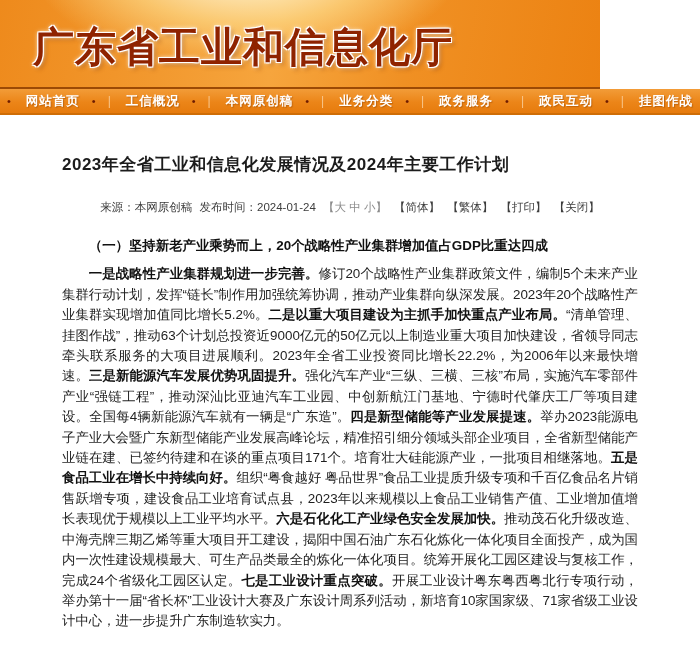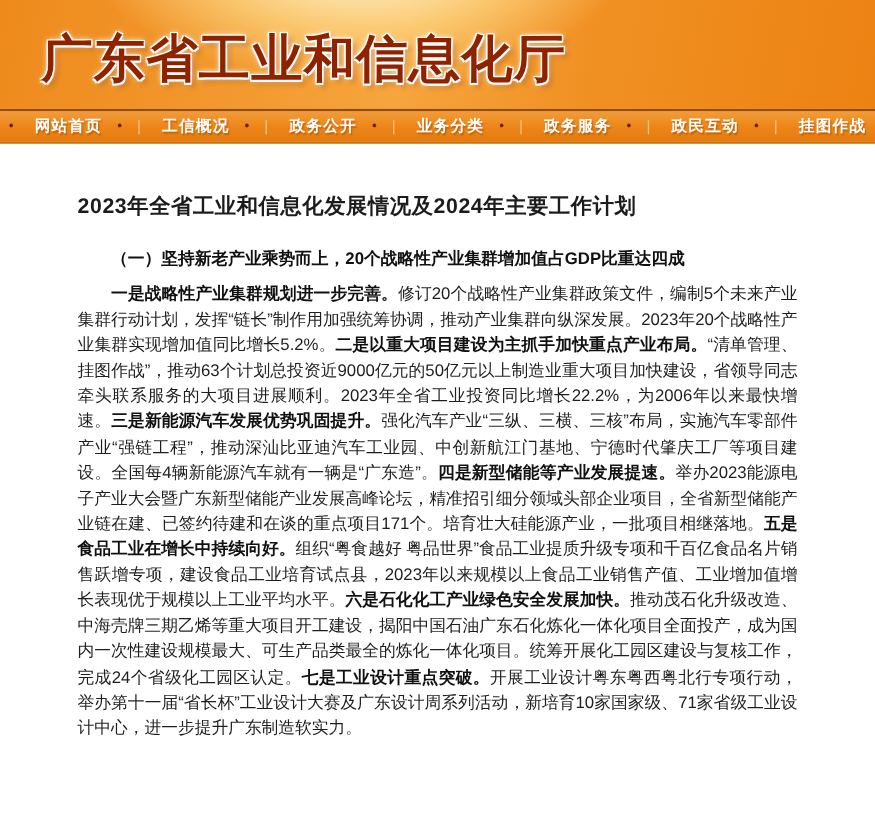--- a/index.html
+++ b/index.html
@@ -1,21 +1,21 @@
 <!DOCTYPE html>
 <html style="--banner-orange: #f0941f; --nav-orange: #ec8518; --banner-title-red: #8f2300; --nav-divider-brown: #9c4a05;"><head>
 <meta charset="utf-8">
 <style>
   * { margin:0; padding:0; box-sizing:border-box; }
   html,body { width:700px; height:659px; overflow:hidden; background:#fff;
               font-family:"Liberation Sans", sans-serif; }
 
   
   .banner{
-    position:relative; width:700px; height:89px;
+    position:relative; width:600px; height:89px;
     background:
       radial-gradient(ellipse 300px 140px at 41% -35px, rgba(255,253,235,.97), rgba(255,228,150,.6) 42%, rgba(255,195,90,0) 72%),
       linear-gradient(100deg,#ee8a1c 0%,#f2992f 28%,#f6a53d 46%,#f09023 68%,#ec8212 100%);
     border-bottom:2px solid #9c4a05;
   }
   .banner-title{
     position:absolute; left:33px; top:20px;
     font-size:41px; font-weight:bold; letter-spacing:1px; color:#8f2300;
     text-shadow:
       0 0 2px #fff, 0 0 5px #fff,
@@ -81,21 +81,21 @@
       <span class="nav-link">网站首页</span>
       <span class="nav-dot">•</span>
       <span class="nav-pipe">|</span>
     </span>
     <span class="nav-group">
       <span class="nav-link">工信概况</span>
       <span class="nav-dot">•</span>
       <span class="nav-pipe">|</span>
     </span>
     <span class="nav-group">
-      <span class="nav-link">政务公开</span>
+      <span class="nav-link">本网原创稿</span>
       <span class="nav-dot">•</span>
       <span class="nav-pipe">|</span>
     </span>
     <span class="nav-group">
       <span class="nav-link">业务分类</span>
       <span class="nav-dot">•</span>
       <span class="nav-pipe">|</span>
     </span>
     <span class="nav-group">
       <span class="nav-link">政务服务</span>
@@ -108,19 +108,28 @@
       <span class="nav-pipe">|</span>
     </span>
     <span class="nav-group">
       <span class="nav-link">挂图作战</span>
     </span>
   </div>
 
 <div class="content">
   <h1 class="article-title">2023年全省工业和信息化发展情况及2024年主要工作计划</h1>
 
+  <div class="meta">
+    <span>来源：本网原创稿</span>
+    <span>发布时间：2024-01-24</span>
+    <span class="dim act">【大 中 小】</span>
+    <span class="act">【简体】</span>
+    <span class="act">【繁体】</span>
+    <span class="act">【打印】</span>
+    <span class="act">【关闭】</span>
+  </div>
 
   <div class="article-body">
 
       <p class="para"><span class="b">（一）坚持新老产业乘势而上，20个战略性产业集群增加值占GDP比重达四成</span></p>
       <p class="para"><span class="b">一是战略性产业集群规划进一步完善。</span><span>修订20个战略性产业集群政策文件，编制5个未来产业集群行动计划，发挥“链长”制作用加强统筹协调，推动产业集群向纵深发展。2023年20个战略性产业集群实现增加值同比增长5.2%。</span><span class="b">二是以重大项目建设为主抓手加快重点产业布局。</span><span>“清单管理、挂图作战”，推动63个计划总投资近9000亿元的50亿元以上制造业重大项目加快建设，省领导同志牵头联系服务的大项目进展顺利。2023年全省工业投资同比增长22.2%，为2006年以来最快增速。</span><span class="b">三是新能源汽车发展优势巩固提升。</span><span>强化汽车产业“三纵、三横、三核”布局，实施汽车零部件产业“强链工程”，推动深汕比亚迪汽车工业园、中创新航江门基地、宁德时代肇庆工厂等项目建设。全国每4辆新能源汽车就有一辆是“广东造”。</span><span class="b">四是新型储能等产业发展提速。</span><span>举办2023能源电子产业大会暨广东新型储能产业发展高峰论坛，精准招引细分领域头部企业项目，全省新型储能产业链在建、已签约待建和在谈的重点项目171个。培育壮大硅能源产业，一批项目相继落地。</span><span class="b">五是食品工业在增长中持续向好。</span><span>组织“粤食越好 粤品世界”食品工业提质升级专项和千百亿食品名片销售跃增专项，建设食品工业培育试点县，2023年以来规模以上食品工业销售产值、工业增加值增长表现优于规模以上工业平均水平。</span><span class="b">六是石化化工产业绿色安全发展加快。</span><span>推动茂石化升级改造、中海壳牌三期乙烯等重大项目开工建设，揭阳中国石油广东石化炼化一体化项目全面投产，成为国内一次性建设规模最大、可生产品类最全的炼化一体化项目。统筹开展化工园区建设与复核工作，完成24个省级化工园区认定。</span><span class="b">七是工业设计重点突破。</span><span>开展工业设计粤东粤西粤北行专项行动，举办第十一届“省长杯”工业设计大赛及广东设计周系列活动，新培育10家国家级、71家省级工业设计中心，进一步提升广东制造软实力。</span></p>
     </div>
 </div>
 
 </body></html>

